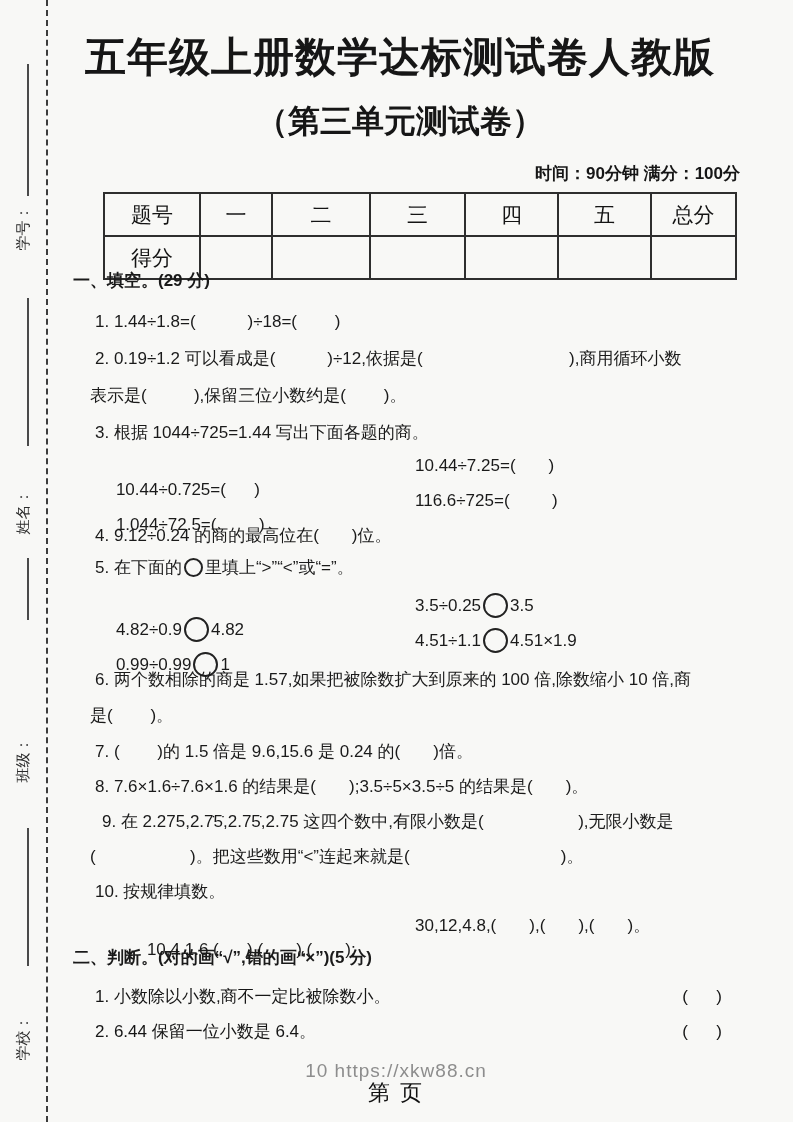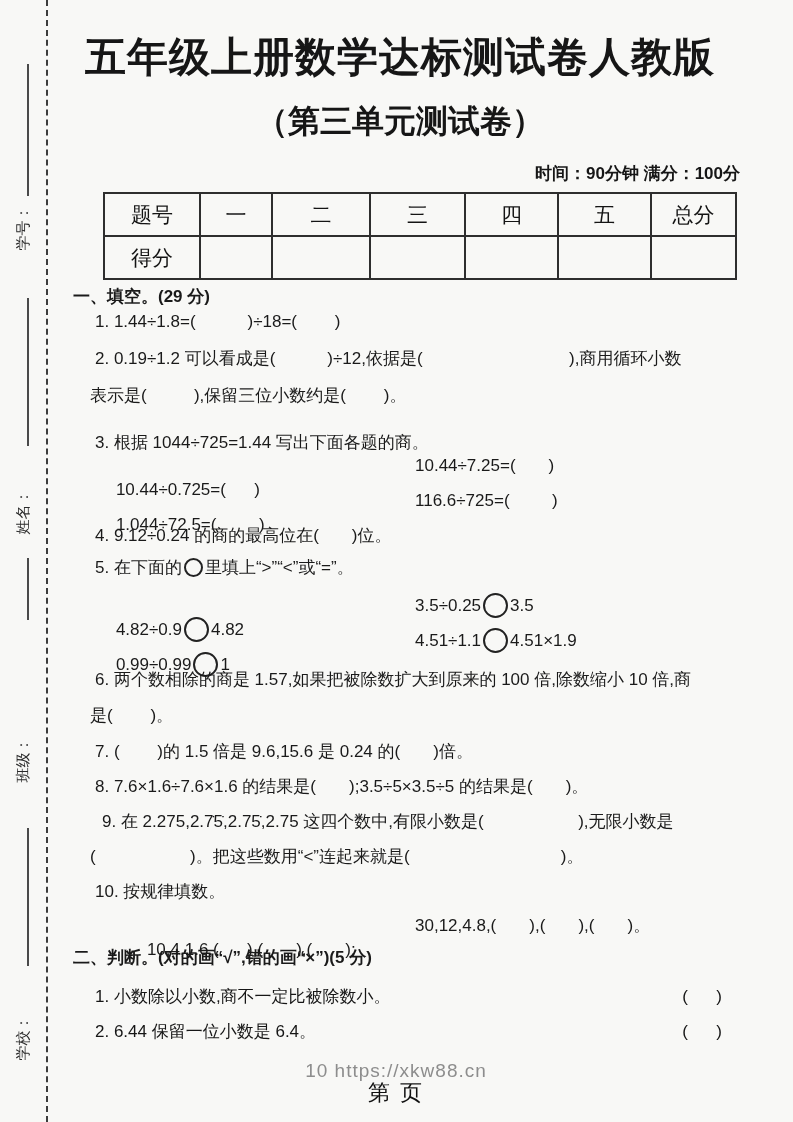--- a/index.html
+++ b/index.html
@@ -89,28 +89,28 @@
       <td></td>
       <td></td>
       <td></td>
       <td></td>
       <td></td>
       <td></td>
     </tr>
   </tbody>
     </table>
 
-  <div class="line bold" style="top:285px;left:73px;">一、填空。(29 分)</div>
+  <div class="line bold" style="top:269px;left:73px;">一、填空。(29 分)</div>
 
   <div class="line" style="top:310px;left:95px;">1. 1.44÷1.8=(           )÷18=(        )</div>
 
   <div class="line" style="top:347px;left:95px;">2. 0.19÷1.2 可以看成是(           )÷12,依据是(                               ),商用循环小数</div>
   <div class="line" style="top:384px;left:90px;">表示是(          ),保留三位小数约是(        )。</div>
 
-  <div class="line" style="top:431px;left:95px;">3. 根据 1044÷725=1.44 写出下面各题的商。</div>
+  <div class="line" style="top:421px;left:95px;">3. 根据 1044÷725=1.44 写出下面各题的商。</div>
   <div class="line tworow" style="top:454px;left:97px;">
     <span>10.44÷0.725=(      )</span>
     <span class="col2">10.44÷7.25=(       )</span>
   </div>
   <div class="line tworow" style="top:489px;left:97px;">
     <span>1.044÷72.5=(         )</span>
     <span class="col2">116.6÷725=(         )</span>
   </div>
 
   <div class="line" style="top:524px;left:95px;">4. 9.12÷0.24 的商的最高位在(       )位。</div>

